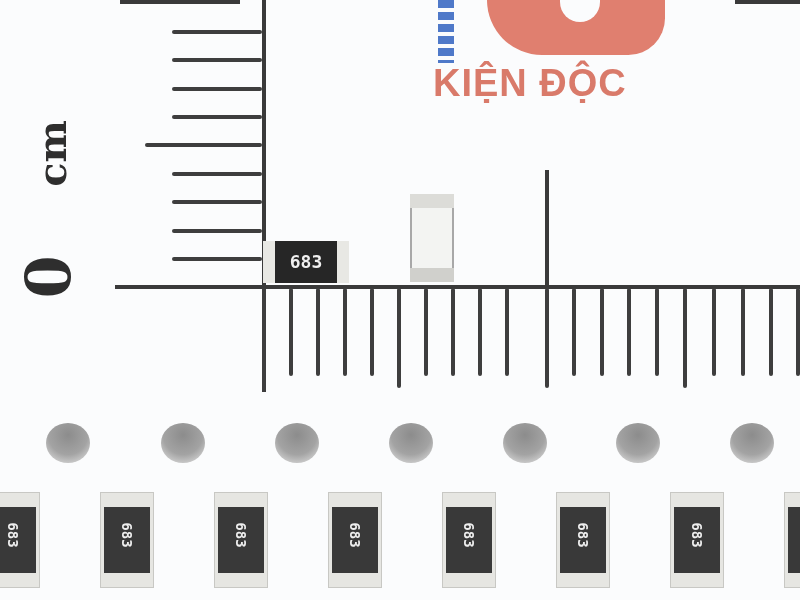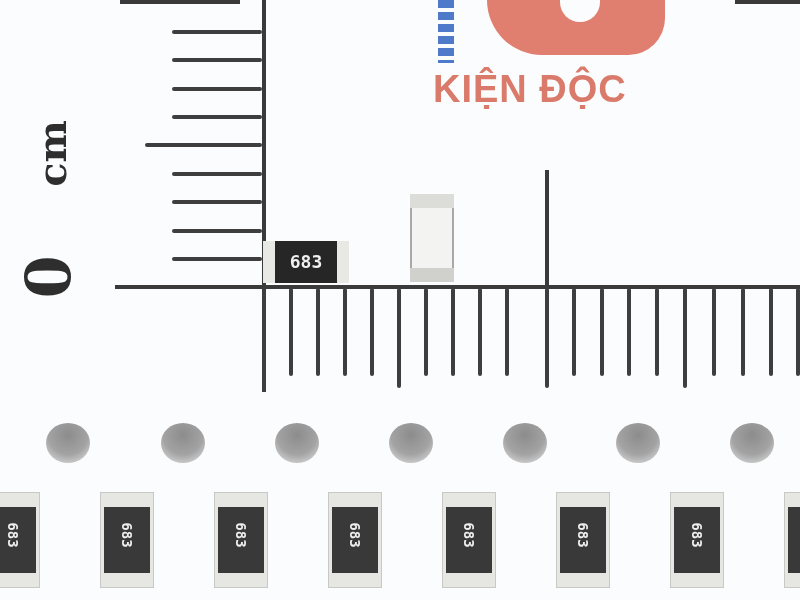--- a/index.html
+++ b/index.html
@@ -10,21 +10,21 @@
   .vline{left:262px;top:0;width:4px;height:392px;}
   .hline{left:115px;top:285px;width:685px;height:4px;}
   .vtick{position:absolute;height:4px;background:#3e3e3e;border-radius:2px;}
   .htick{position:absolute;width:4px;background:#3e3e3e;border-radius:2px;top:288px;}
   .unit{left:18px;top:130px;font-family:"DejaVu Serif",serif;font-weight:bold;color:#2e2e2e;font-size:40px;transform:rotate(-90deg);transform-origin:center;}
   .zero{left:14px;top:250px;width:70px;height:54px;font-family:"DejaVu Serif",serif;font-weight:bold;color:#2e2e2e;font-size:62px;line-height:54px;transform:rotate(-90deg);text-align:center;}
   
   .logo-shape{left:487px;top:0;width:178px;height:55px;background:#e07f6f;border-radius:0 0 60px 90px;}
   .logo-hole{left:560px;top:0;width:40px;height:22px;background:#fbfcfd;border-radius:0 0 20px 20px;}
   .logo-blue{left:438px;top:0;width:16px;height:63px;background:repeating-linear-gradient(#4f79c9 0 8px,#fbfcfd 8px 12px);}
-  .logo-text{left:433px;top:68px;color:#d97a6a;font-weight:bold;font-size:38px;letter-spacing:1px;}
+  .logo-text{left:433px;top:62px;color:#d97a6a;font-weight:bold;font-size:38px;letter-spacing:1px;}
   
   .res{background:#262626;border-left:12px solid #e8e8e4;border-right:12px solid #e8e8e4;box-sizing:border-box;}
   .res-code{color:#f0f0f0;font-family:"DejaVu Sans Mono",monospace;font-size:18px;font-weight:bold;text-align:center;}
   .bare{left:410px;top:194px;width:44px;height:88px;background:#f3f4f2;border:2px solid #a8a8a8;box-sizing:border-box;}
   .bare-top{left:410px;top:194px;width:44px;height:14px;background:#dcdcd8;}
   .bare-bot{left:410px;top:268px;width:44px;height:14px;background:#d0d0cc;}
   
   .hole{position:absolute;width:44px;height:40px;border-radius:50%;background:radial-gradient(circle at 50% 30%,#8c8c8c 0%,#a3a3a3 55%,#e8e8e8 100%);top:423px;}
   
   .tres{position:absolute;top:492px;width:54px;height:96px;background:#e6e6e2;border:1px solid #c8c8c4;box-sizing:border-box;}

